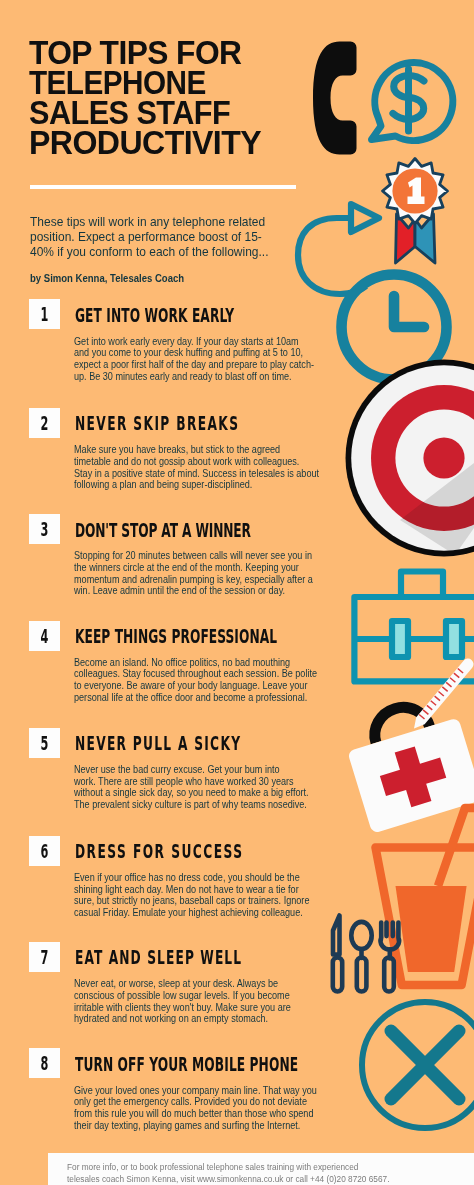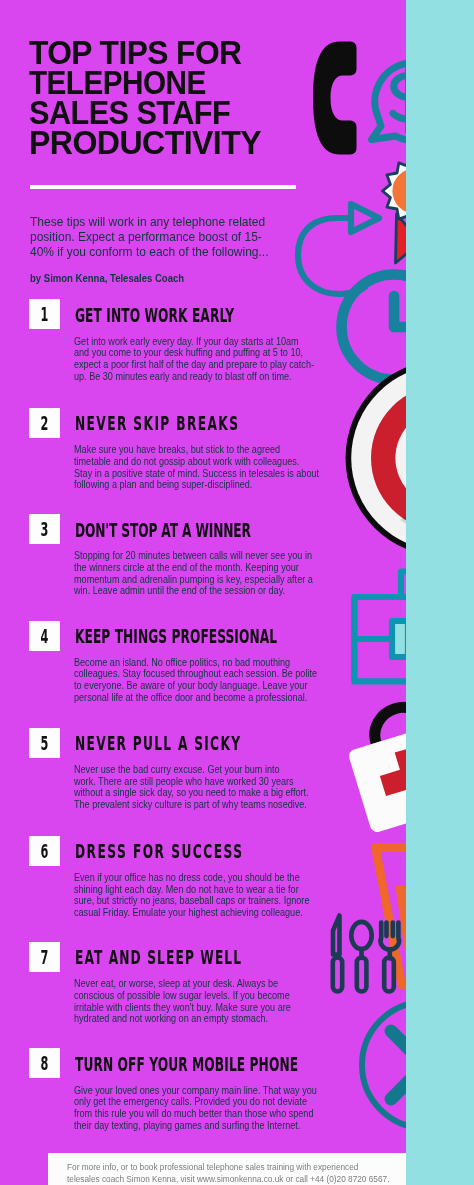--- a/index.html
+++ b/index.html
@@ -1,18 +1,18 @@
 <!DOCTYPE html>
 <html><head>
 <meta charset="utf-8">
 <title>Top Tips For Telephone Sales Staff Productivity</title>
 <style>
   html,body{margin:0;padding:0;}
   body{width:474px;height:1185px;background:#92e0e1;font-family:"Liberation Sans",sans-serif;overflow:hidden;position:relative;}
-  .page{position:absolute;left:0;top:0;width:406px;height:1185px;overflow:hidden;background:#d946ef;}
+  .page{position:absolute;left:0;top:0;width:474px;height:1185px;overflow:hidden;background:#fdba74;}
   .deco{position:absolute;left:0;top:0;width:474px;height:1185px;overflow:hidden;}
   .deco svg{position:absolute;left:0;top:0;}
   .title{position:absolute;left:29px;top:38px;font-weight:bold;font-size:33px;line-height:29.9px;color:#101010;letter-spacing:-0.6px;}
   .title span{display:block;transform-origin:left center;}
   .tl1{transform:scaleX(0.962);}
   .tl2{transform:scaleX(0.900);}
   .tl3{transform:scaleX(0.929);}
   .tl4{transform:scaleX(0.973);}
   .rule{position:absolute;left:30px;top:185px;width:266px;height:4px;background:#ffffff;}
   .intro{position:absolute;left:30px;top:214px;width:277px;font-size:13.4px;line-height:15.05px;color:#123640;transform:scaleX(0.895);transform-origin:left top;}

